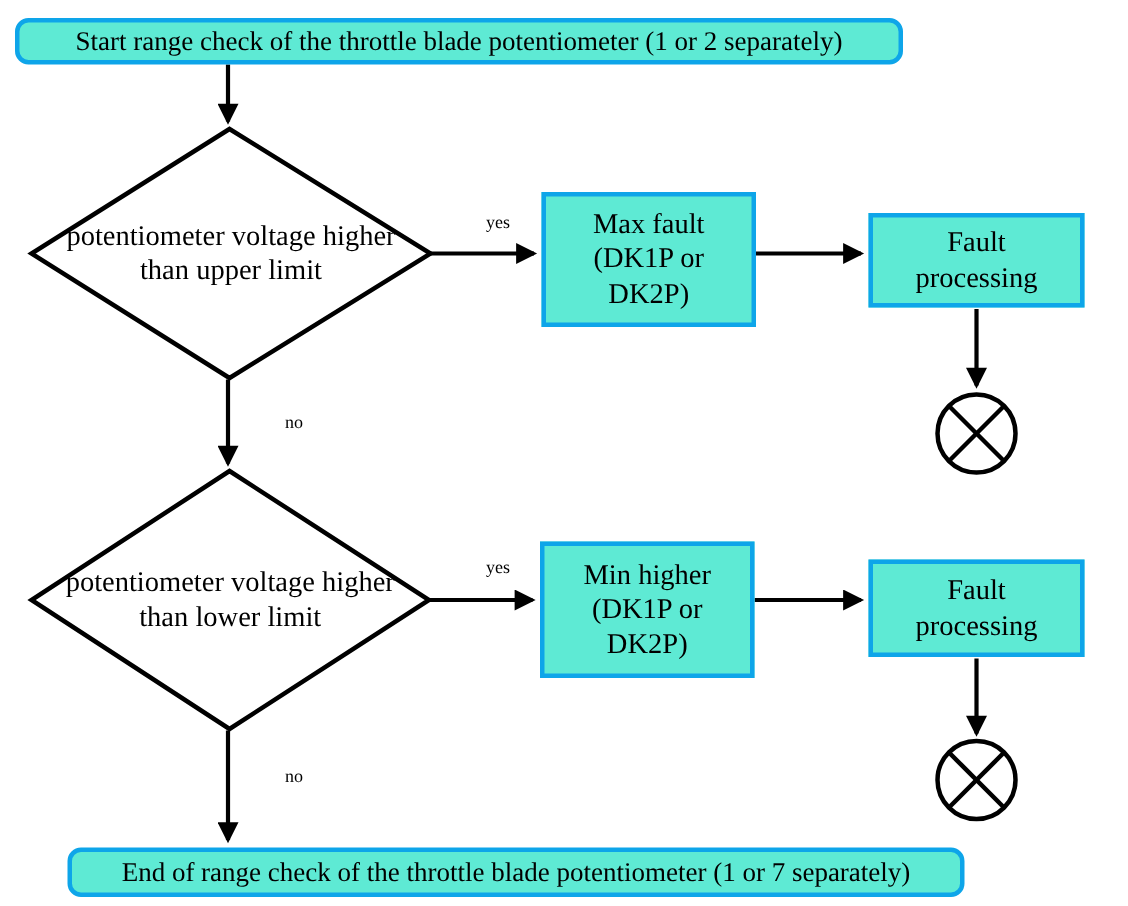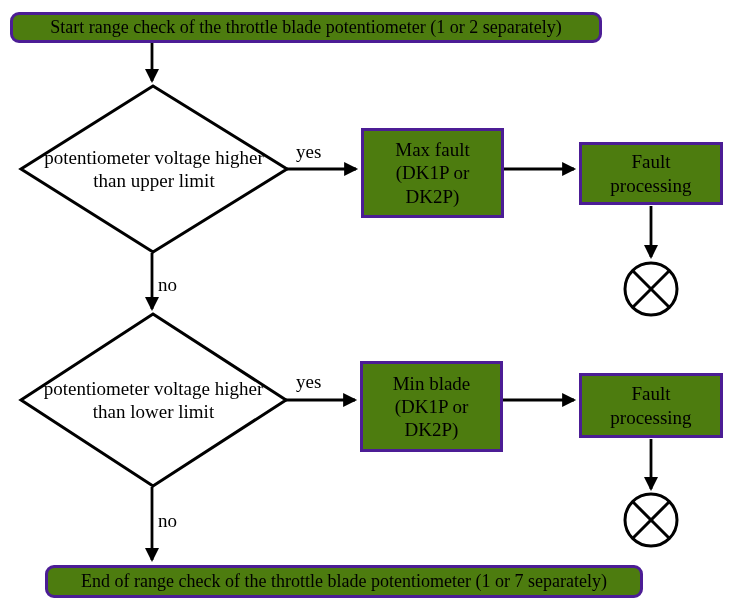--- a/index.html
+++ b/index.html
@@ -14,32 +14,32 @@
     width: 752px; height: 604px;
     background: #ffffff;
     overflow: hidden;
   }
   #connectors { position: absolute; left: 0; top: 0; z-index: 0; }
   .node {
     position: absolute;
     display: flex; align-items: center; justify-content: center;
     text-align: center;
     white-space: pre-line;
-    border: 3px solid #4c1d95;
-    background: #4d7c0f;
+    border: 3px solid #0ea5e9;
+    background: #5eead4;
     font-size: 19px;
     line-height: 1.22;
     z-index: 1;
   }
   .rounded { border-radius: 9px; font-size: 18px; line-height: 1.1; }
   .naked { border: none; background: transparent; }
   .edge-label {
     position: absolute;
-    font-size: 19px;
-    text-align: left;
+    font-size: 12px;
+    text-align: right;
     z-index: 2;
     background: transparent;
   }
 </style>
 </head>
 <body>
 
 <div id="canvas">
 
   <svg id="connectors" width="752" height="604">
@@ -83,21 +83,21 @@
   <div class="node" style="left:361px; top:128px; width:143px; height:90px;">Max fault
 (DK1P or
 DK2P)</div>
 
   <div class="node" style="left:579px; top:142px; width:144px; height:63px;">Fault
 processing</div>
 
   <div class="node naked" style="left:21px; top:314px; width:265px; height:172px;">potentiometer voltage higher
 than lower limit</div>
 
-  <div class="node" style="left:360px; top:361px; width:143px; height:91px;">Min blade
+  <div class="node" style="left:360px; top:361px; width:143px; height:91px;">Min higher
 (DK1P or
 DK2P)</div>
 
   <div class="node" style="left:579px; top:373px; width:144px; height:65px;">Fault
 processing</div>
 
   <div class="node rounded" style="left:45px; top:565px; width:598px; height:33px;">End of range check of the throttle blade potentiometer (1 or 7 separately)</div>
 
   <div class="edge-label" style="left:296px; top:141px; width:44px;">yes</div>
 

